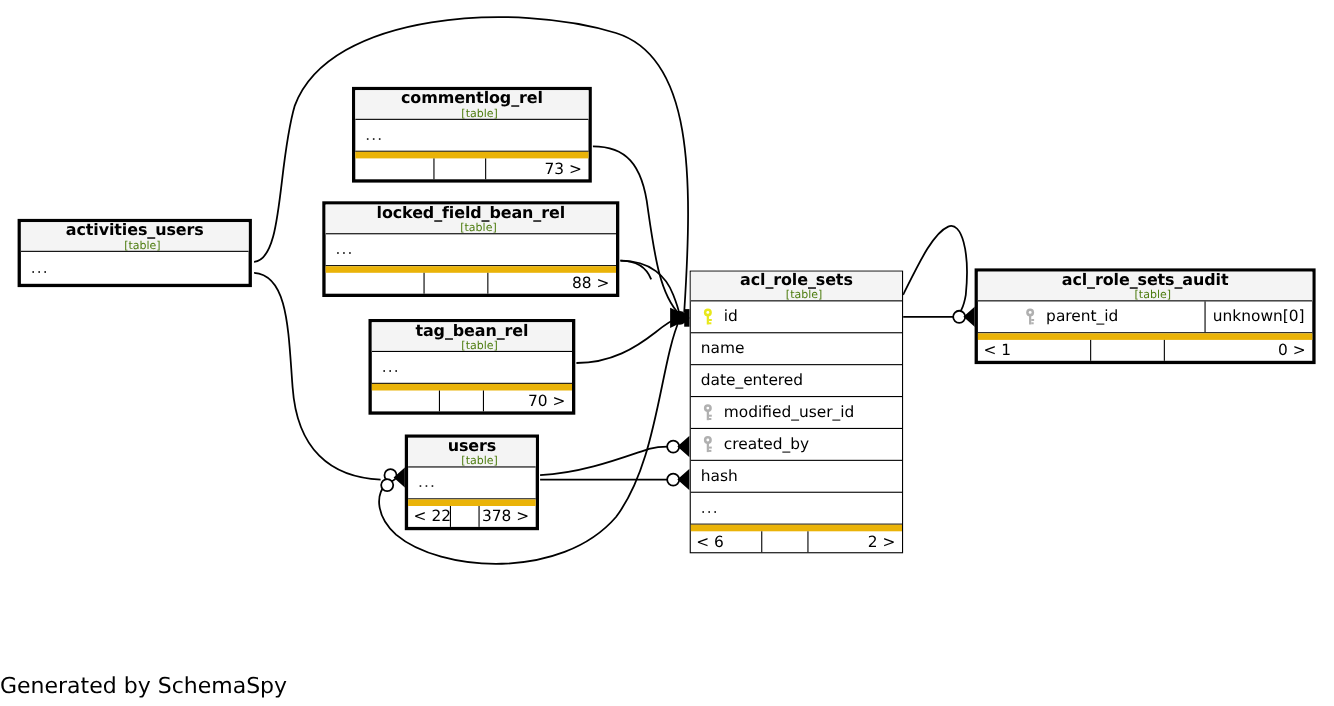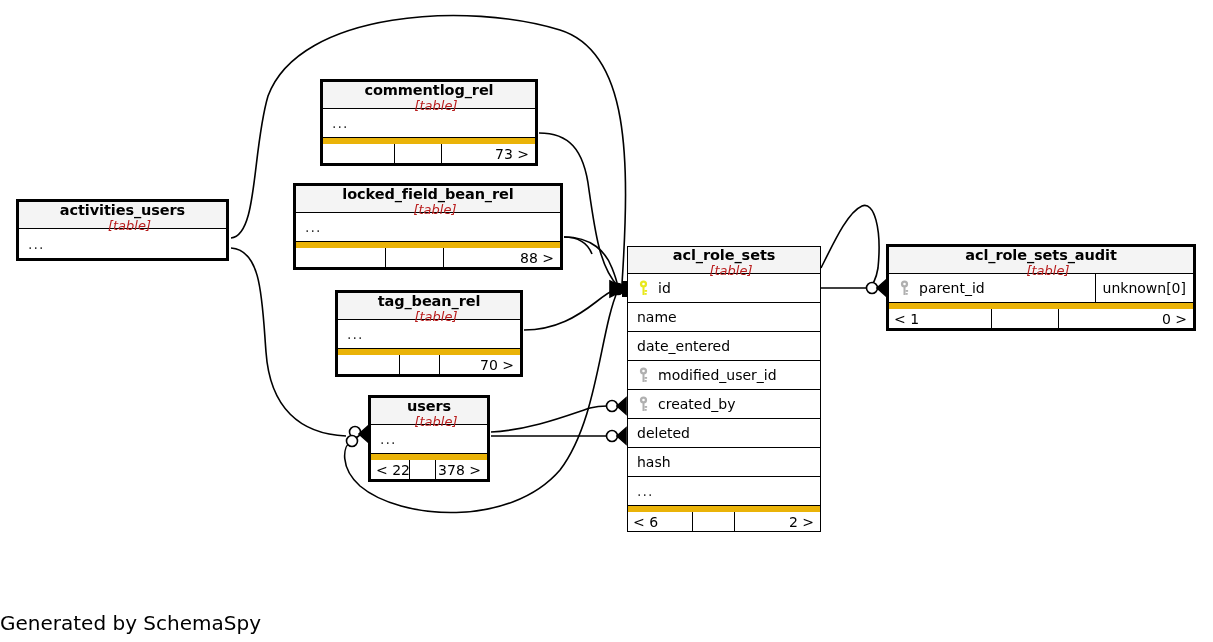--- a/index.html
+++ b/index.html
@@ -48,24 +48,23 @@
     white-space: nowrap;
     flex-direction: column;
   }
   .tbl-name {
     font-weight: bold;
     font-size: 14.5px;
     color: #000000;
     letter-spacing: -0.1px;
   }
   .tbl-tag {
-    font-size: 13px;
-    color: #b91c1c;
+    font-size: 10px;
+    color: #4d7c0f;
     padding-left: 14px;
-    font-style: italic;
   }
   .tbl-row {
     height: 29px;
     border-bottom: 1px solid #000000;
     display: flex;
     align-items: center;
     padding-left: 9px;
     box-sizing: border-box;
     font-size: 14px;
     color: #000000;
@@ -122,20 +121,21 @@
     align-items: stretch;
     padding-left: 0;
   }
   .row-split .namecell {
     flex: 1 1 auto;
     display: flex;
     align-items: center;
     padding-left: 9px;
     border-right: 1px solid #000000;
     box-sizing: border-box;
+    margin-left: 32px;
   }
   .row-split .typecell {
     flex: 0 0 auto;
     display: flex;
     align-items: center;
     padding: 0 7px;
     box-sizing: border-box;
   }
   #footer-note {
     position: absolute;
@@ -297,23 +297,20 @@
         </div>
         <div class="tbl-row">
           <span class="key-icon"><svg viewBox="0 0 13 16" width="13" height="16" xmlns="http://www.w3.org/2000/svg">
               <circle cx="6.5" cy="4" r="3.6" fill="#b0b0b0"></circle>
               <circle cx="6.5" cy="4" r="1.3" fill="#ffffff"></circle>
               <rect x="5.5" y="6.5" width="2" height="8.5" fill="#b0b0b0"></rect>
               <rect x="7.5" y="10" width="2.6" height="1.8" fill="#b0b0b0"></rect>
               <rect x="7.5" y="13" width="2.2" height="1.8" fill="#b0b0b0"></rect>
             </svg></span>
           <span class="col-label">created_by</span>
-        </div>
-        <div class="tbl-row">
-          <span class="col-label">deleted</span>
         </div>
         <div class="tbl-row">
           <span class="col-label">hash</span>
         </div>
         <div class="tbl-row ellipsis-row">
           <span class="col-label">...</span>
         </div>
         <div class="tbl-footer">
           <span class="fcell left" style="width:65px">&lt; 6</span>
           <span class="fcell mid" style="width:42px"></span>

